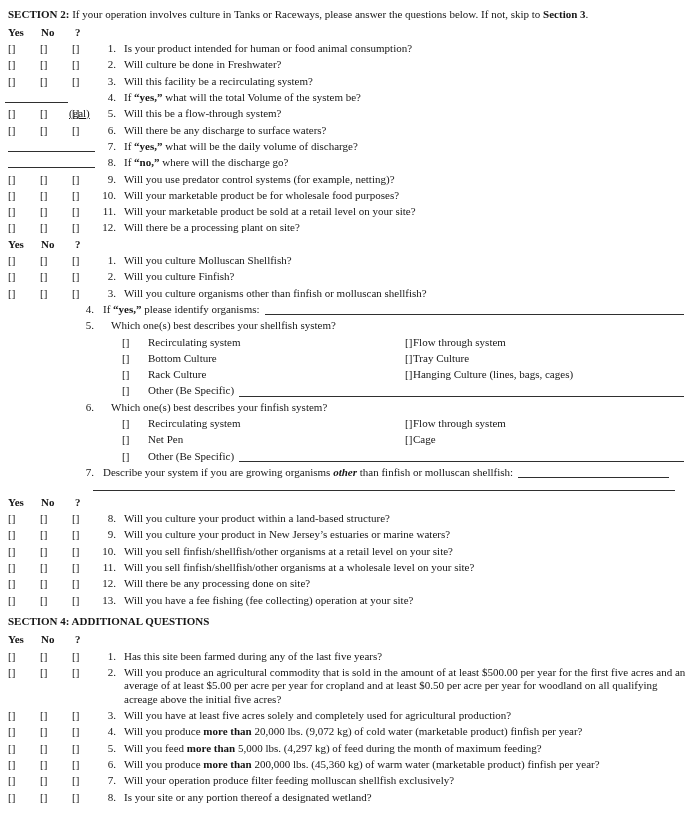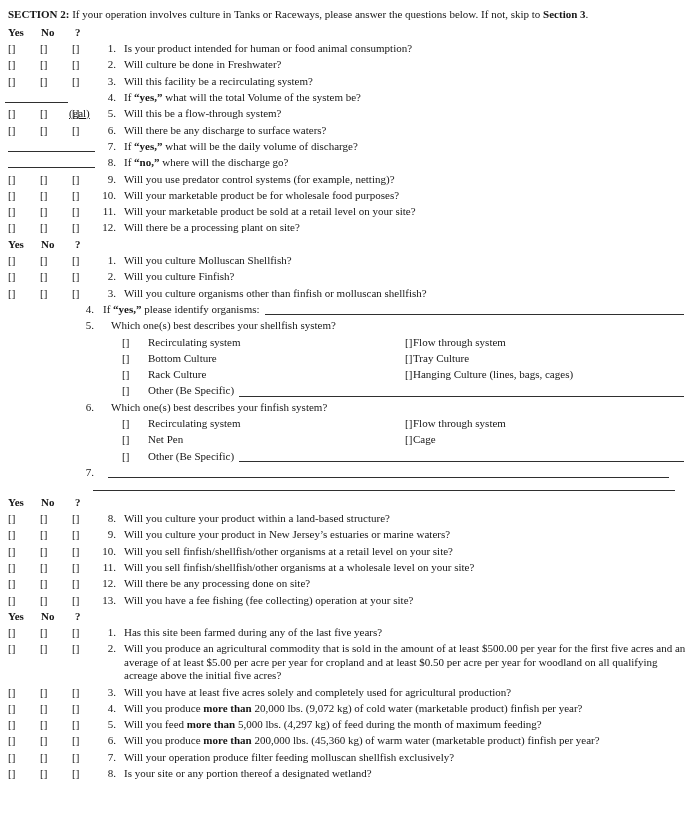--- a/index.html
+++ b/index.html
@@ -182,20 +182,21 @@
         </div>
         <div class="row optrow"><span class="cb cbL">[]</span><span class="lbl">Recirculating system</span><span class="cb cbR">[]</span><span class="lblR">Flow through system</span></div>
         <div class="row optrow"><span class="cb cbL">[]</span><span class="lbl">Net Pen</span><span class="cb cbR">[]</span><span class="lblR">Cage</span></div>
         <div class="row optfill">
           <span class="cb cbL">[]</span>
           <span class="label">Other (Be Specific)</span>
           <span class="fill"></span>
         </div>
         <div class="row subrow subfill short">
           <span class="num">7.</span>
+          <span class="qtext"><span>Describe your system if you are growing organisms </span><span class="bi">other</span><span> than finfish or molluscan shellfish:</span></span>
           <span class="fill"></span>
         </div>
         <div class="controw">
           <span class="contline"></span>
         </div>
         <div class="colheads">
           <span class="ch-yes">Yes</span>
           <span class="ch-no">No</span>
           <span class="ch-q">?</span>
         </div>
@@ -236,20 +237,21 @@
         </div>
         <div class="row">
           <span class="cb cb1">[]</span>
           <span class="cb cb2">[]</span>
           <span class="cb cb3">[]</span>
           <span class="num">13.</span>
           <span class="qtext">Will you have a fee fishing (fee collecting) operation at your site?</span>
         </div>
       </section>
       <section>
+        <div class="sec-heading gap"><span class="b">SECTION 4: ADDITIONAL QUESTIONS</span></div>
         <div class="colheads">
           <span class="ch-yes">Yes</span>
           <span class="ch-no">No</span>
           <span class="ch-q">?</span>
         </div>
         <div class="row">
           <span class="cb cb1">[]</span>
           <span class="cb cb2">[]</span>
           <span class="cb cb3">[]</span>
           <span class="num">1.</span>

